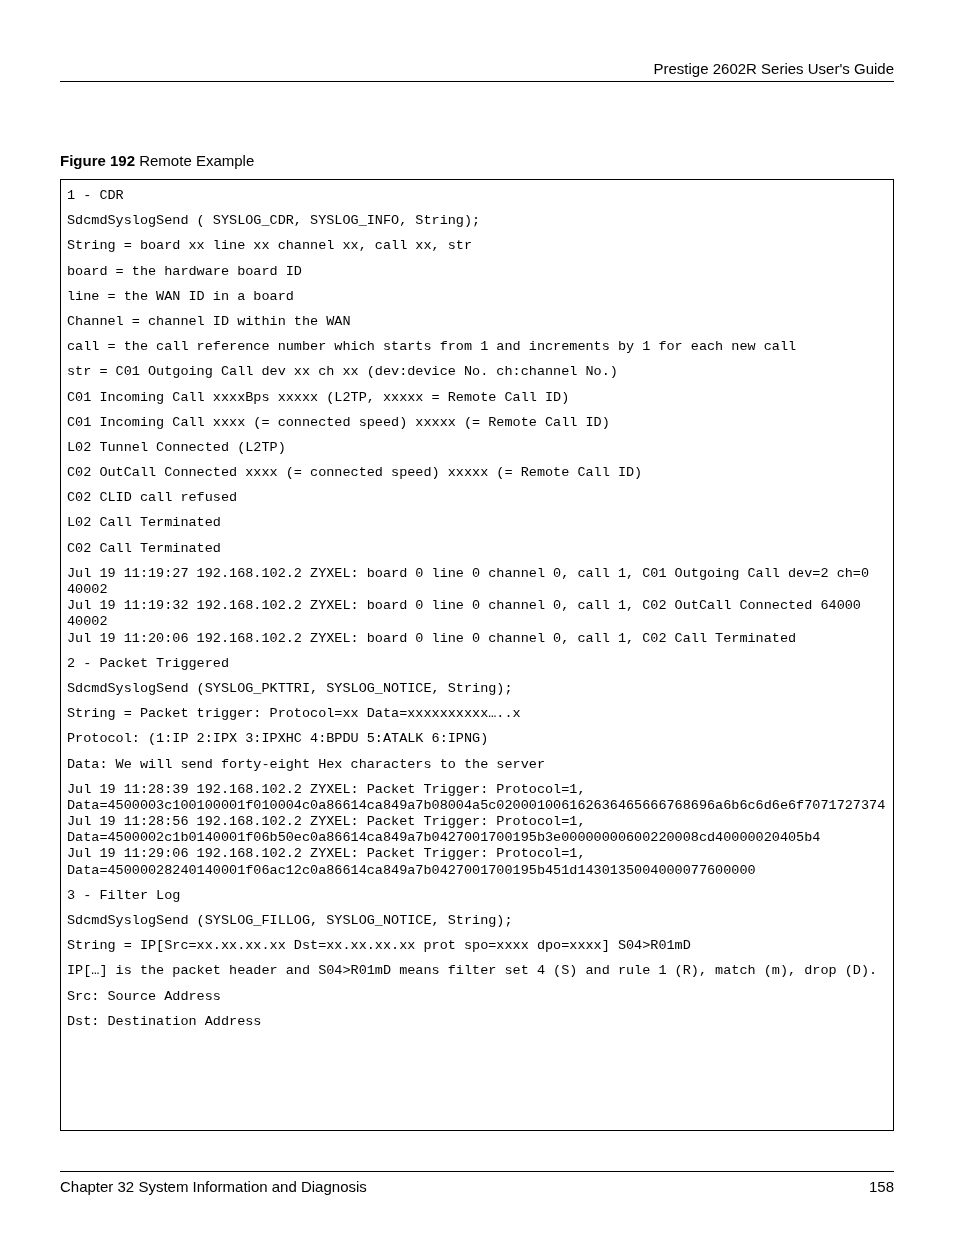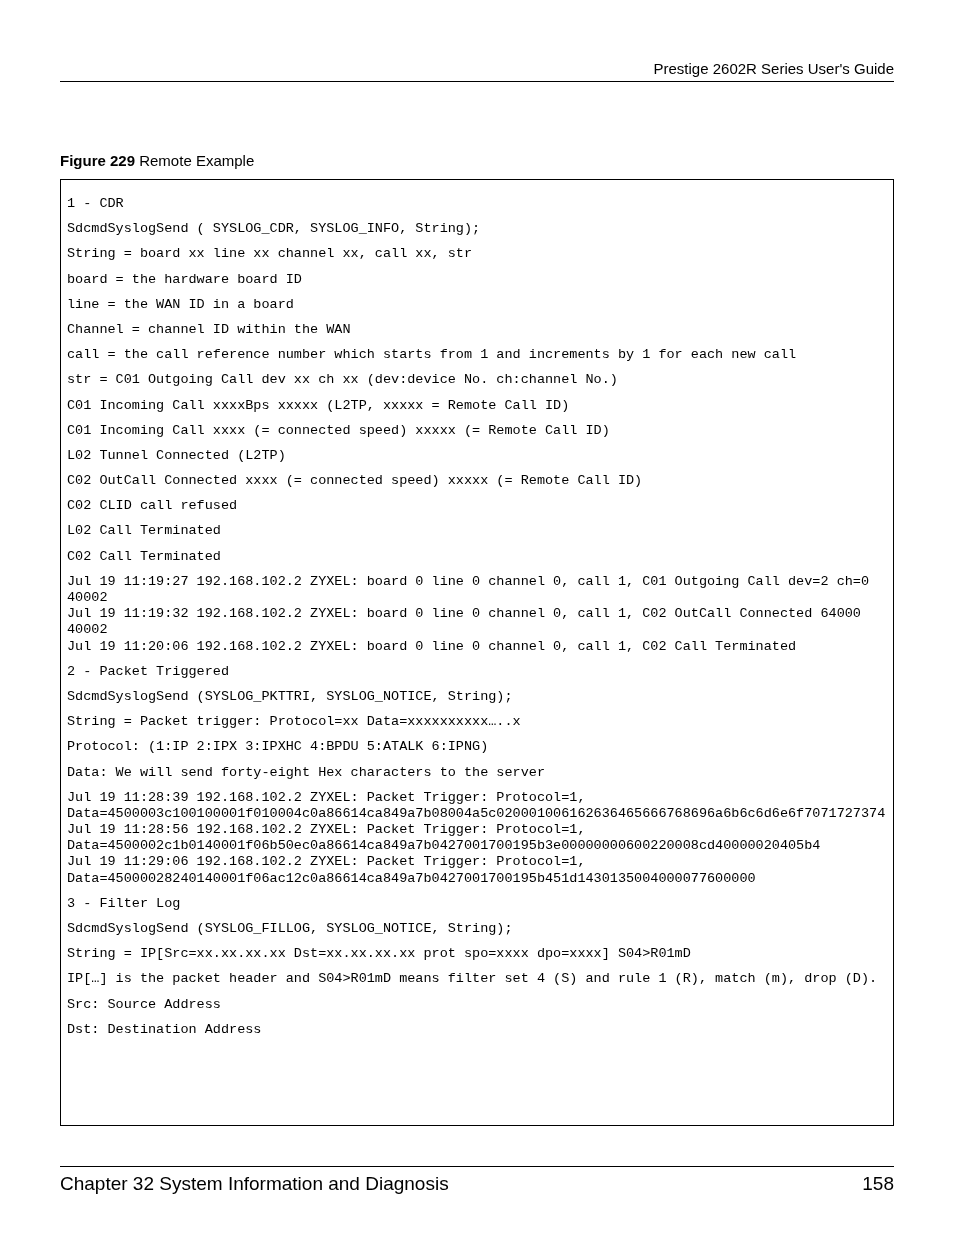--- a/index.html
+++ b/index.html
@@ -31,21 +31,21 @@
     }
     .figure-title {
       font-size: 15px;
       margin-bottom: 10px;
     }
     .figure-title .bold {
       font-weight: bold;
     }
     .code-box {
       border: 1px solid #000;
-      padding: 16px 6px;
+      padding: 8px 6px;
       font-family: "Courier New", Courier, monospace;
       font-size: 13.5px;
       line-height: 1.2;
       white-space: pre-wrap;
       word-wrap: break-word;
       flex: 1;
       overflow: hidden;
     }
     .code-line {
       margin-bottom: 9px;
@@ -53,33 +53,33 @@
     .code-line:last-child {
       margin-bottom: 12px;
     }
     .footer {
       display: flex;
       justify-content: space-between;
       align-items: center;
       border-top: 1px solid #000;
       padding-top: 6px;
       margin-top: 40px;
-      font-size: 19px;
+      font-size: 15px;
     }
   </style>
 </head>
 <body>
 
 <div class="page">
   <div class="header-line">
     <div class="header-text">Prestige 2602R Series User's Guide</div>
   </div>
 
   <div class="figure-title">
-    <span class="bold">Figure 229</span><span>   Remote Example</span>
+    <span class="bold">Figure 192</span><span>   Remote Example</span>
   </div>
 
   <div class="code-box" id="code-box"><div class="code-line">1 - CDR</div><div class="code-line">SdcmdSyslogSend ( SYSLOG_CDR, SYSLOG_INFO, String);</div><div class="code-line">String = board xx line xx channel xx, call xx, str</div><div class="code-line">board = the hardware board ID</div><div class="code-line">line = the WAN ID in a board</div><div class="code-line">Channel = channel ID within the WAN</div><div class="code-line">call = the call reference number which starts from 1 and increments by 1 for each new call</div><div class="code-line">str = C01 Outgoing Call dev xx ch xx (dev:device No. ch:channel No.)</div><div class="code-line">C01 Incoming Call xxxxBps xxxxx (L2TP, xxxxx = Remote Call ID)</div><div class="code-line">C01 Incoming Call xxxx (= connected speed) xxxxx (= Remote Call ID)</div><div class="code-line">L02 Tunnel Connected (L2TP)</div><div class="code-line">C02 OutCall Connected xxxx (= connected speed) xxxxx (= Remote Call ID)</div><div class="code-line">C02 CLID call refused</div><div class="code-line">L02 Call Terminated</div><div class="code-line">C02 Call Terminated</div><div class="code-line">Jul 19 11:19:27 192.168.102.2 ZYXEL: board 0 line 0 channel 0, call 1, C01 Outgoing Call dev=2 ch=0 40002
 Jul 19 11:19:32 192.168.102.2 ZYXEL: board 0 line 0 channel 0, call 1, C02 OutCall Connected 64000 40002
 Jul 19 11:20:06 192.168.102.2 ZYXEL: board 0 line 0 channel 0, call 1, C02 Call Terminated</div><div class="code-line">2 - Packet Triggered</div><div class="code-line">SdcmdSyslogSend (SYSLOG_PKTTRI, SYSLOG_NOTICE, String);</div><div class="code-line">String = Packet trigger: Protocol=xx Data=xxxxxxxxxx…..x</div><div class="code-line">Protocol: (1:IP 2:IPX 3:IPXHC 4:BPDU 5:ATALK 6:IPNG)</div><div class="code-line">Data: We will send forty-eight Hex characters to the server</div><div class="code-line">Jul 19 11:28:39 192.168.102.2 ZYXEL: Packet Trigger: Protocol=1, Data=4500003c100100001f010004c0a86614ca849a7b08004a5c020001006162636465666768696a6b6c6d6e6f7071727374
 Jul 19 11:28:56 192.168.102.2 ZYXEL: Packet Trigger: Protocol=1, Data=4500002c1b0140001f06b50ec0a86614ca849a7b0427001700195b3e00000000600220008cd40000020405b4
 Jul 19 11:29:06 192.168.102.2 ZYXEL: Packet Trigger: Protocol=1, Data=45000028240140001f06ac12c0a86614ca849a7b0427001700195b451d1430135004000077600000</div><div class="code-line">3 - Filter Log</div><div class="code-line">SdcmdSyslogSend (SYSLOG_FILLOG, SYSLOG_NOTICE, String);</div><div class="code-line">String = IP[Src=xx.xx.xx.xx Dst=xx.xx.xx.xx prot spo=xxxx dpo=xxxx] S04&gt;R01mD</div><div class="code-line">IP[…] is the packet header and S04&gt;R01mD means filter set 4 (S) and rule 1 (R), match (m), drop (D).</div><div class="code-line">Src: Source Address</div><div class="code-line">Dst: Destination Address</div></div>
 
   <div class="footer">
     <div>Chapter 32 System Information and Diagnosis</div>

